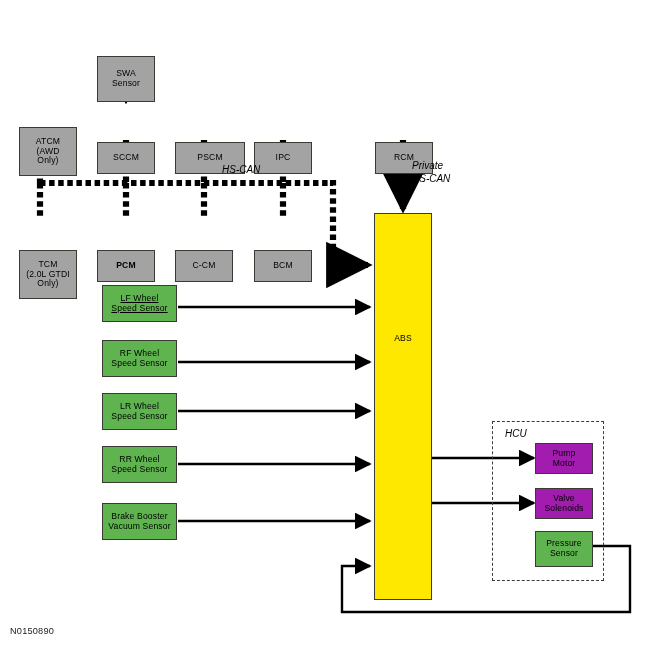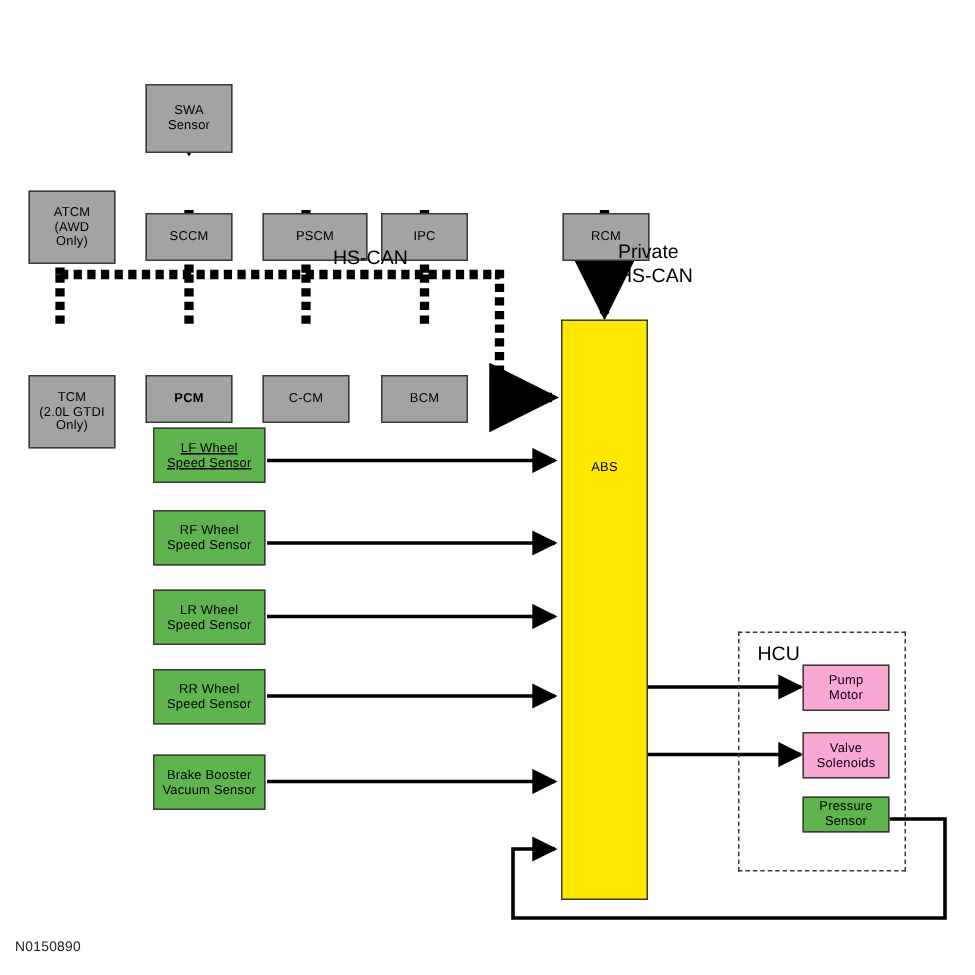--- a/index.html
+++ b/index.html
@@ -35,29 +35,30 @@
     line-height: 1.15;
     color: #000000;
     font-size: 8.6px;
     letter-spacing: 0.15px;
     z-index: 3;
     white-space: pre-line;
     padding: 1px;
   }
   .node.ecu   { background: #a3a3a3; margin-top: 34px; }
   .node.sensor{ background: #5FB450; }
-  .node.actu  { background: #f9a8d4; }
+  .node.actu  { background: #a21caf; }
   .node.abs   { background: #FFE800; }
   .label {
     position: absolute;
-    font-size: 13px;
+    font-size: 10px;
     color: #000000;
     z-index: 4;
     white-space: pre-line;
     line-height: 1.25;
+    font-style: italic;
   }
   .hcu-box {
     position: absolute;
     box-sizing: border-box;
     border: 1.6px dashed #3b3b33;
     background: transparent;
     z-index: 1;
   }
   .caption {
     position: absolute;
@@ -139,21 +140,21 @@
   <div class="node ecu" style="left:19px; top:216px; width:58px; height:49px;">TCM
 (2.0L GTDI
 Only)</div>
 
   <div class="node ecu" style="left:97px; top:216px; width:58px; height:32px;font-weight:bold;">PCM</div>
 
   <div class="node ecu" style="left:175px; top:216px; width:58px; height:32px;">C-CM</div>
 
   <div class="node ecu" style="left:254px; top:216px; width:58px; height:32px;">BCM</div>
 
-  <div class="node abs" style="left:374px; top:213px; width:58px; height:387px; align-items:flex-start; padding-top:93px;">ABS</div>
+  <div class="node abs" style="left:374px; top:213px; width:58px; height:387px; align-items:flex-start; padding-top:120px;">ABS</div>
 
   <div class="node sensor" style="left:102px; top:285px; width:75px; height:37px;text-decoration:underline;">LF Wheel
 Speed Sensor</div>
 
   <div class="node sensor" style="left:102px; top:340px; width:75px; height:37px;">RF Wheel
 Speed Sensor</div>
 
   <div class="node sensor" style="left:102px; top:393px; width:75px; height:37px;">LR Wheel
 Speed Sensor</div>
 
@@ -162,21 +163,21 @@
 
   <div class="node sensor" style="left:102px; top:503px; width:75px; height:37px;">Brake Booster
 Vacuum Sensor</div>
 
   <div class="node actu" style="left:535px; top:443px; width:58px; height:31px;">Pump
 Motor</div>
 
   <div class="node actu" style="left:535px; top:488px; width:58px; height:31px;text-align:center;">Valve
 Solenoids</div>
 
-  <div class="node sensor" style="left:535px; top:531px; width:58px; height:24px;">Pressure
+  <div class="node sensor" style="left:535px; top:531px; width:58px; height:36px;">Pressure
 Sensor</div>
 
   <div class="label" style="left:222px; top:164px;">HS-CAN</div>
 
   <div class="label" style="left:412px; top:160px;">Private
 HS-CAN</div>
 
   <div class="caption" style="left:10px; top:626px;">N0150890</div>
 
 </div>

